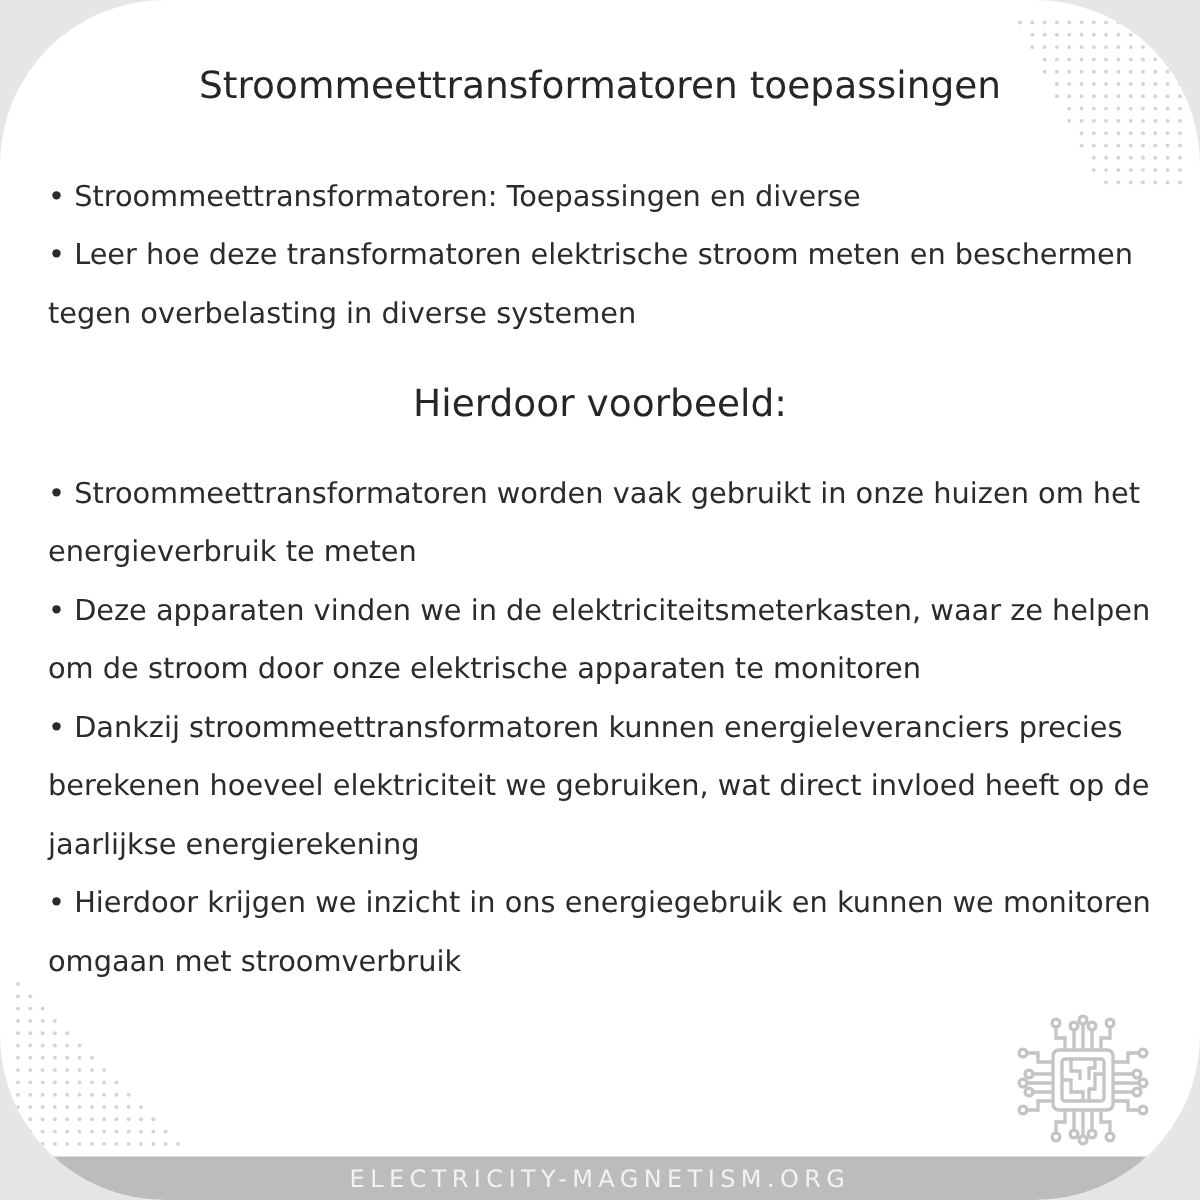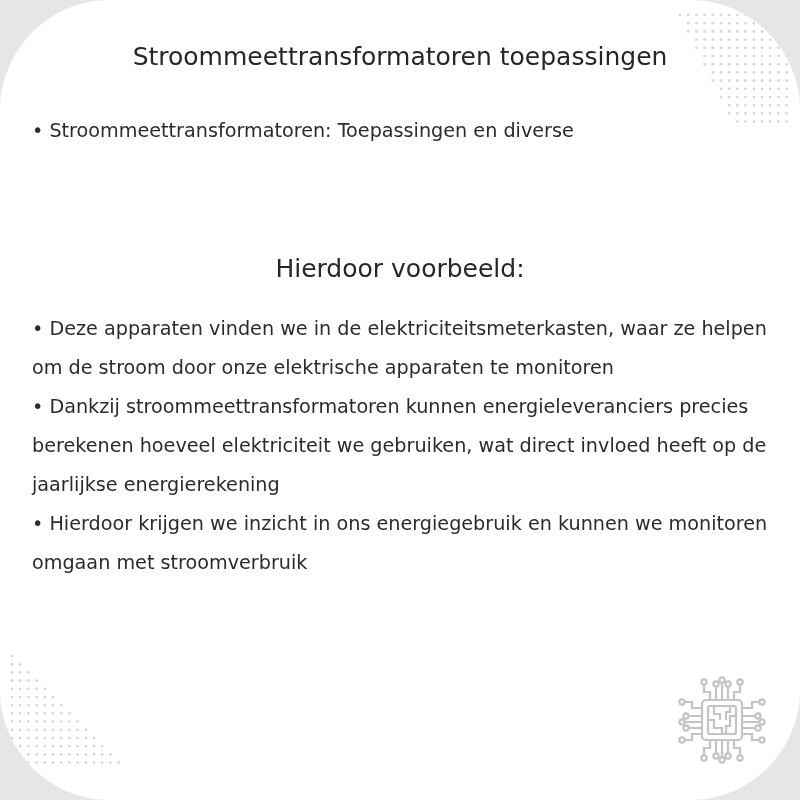--- a/index.html
+++ b/index.html
@@ -305,25 +305,27 @@
         <circle cx="102.19999999999999" cy="112.6" r="1.3"></circle>
         <circle cx="110.39999999999999" cy="112.6" r="1.3"></circle>
         <circle cx="118.6" cy="112.6" r="1.3"></circle>
       </g>
   </svg>
 
   <div class="title">Stroommeettransformatoren toepassingen</div>
 
   <div class="block b1">
     <p>• Stroommeettransformatoren: Toepassingen en diverse</p>
+    <p>• Leer hoe deze transformatoren elektrische stroom meten en beschermen tegen overbelasting in diverse systemen</p>
   </div>
 
   <div class="subtitle">Hierdoor voorbeeld:</div>
 
   <div class="block b2">
+    <p>• Stroommeettransformatoren worden vaak gebruikt in onze huizen om het energieverbruik te meten</p>
     <p>• Deze apparaten vinden we in de elektriciteitsmeterkasten, waar ze helpen om de stroom door onze elektrische apparaten te monitoren</p>
     <p>• Dankzij stroommeettransformatoren kunnen energieleveranciers precies berekenen hoeveel elektriciteit we gebruiken, wat direct invloed heeft op de jaarlijkse energierekening</p>
     <p>• Hierdoor krijgen we inzicht in ons energiegebruik en kunnen we monitoren omgaan met stroomverbruik</p>
   </div>
 
   <svg class="chip" viewBox="0 0 100 96" fill="none" stroke="#c4c4c4" stroke-width="2.2">
     <rect x="30" y="28" width="40" height="40" rx="4"></rect>
     <rect x="36" y="34" width="28" height="28" rx="2"></rect>
     <path d="M42 34 v8 h6 v6 M58 34 v6 h-4 v8 M36 48 h6 v8 h8 v6 M64 44 h-6 v10 h-4 v8"></path>
     <path d="M38 28 v-8 h-6 v-8 M44 28 v-14 M50 28 v-18 M56 28 v-14 M62 28 v-8 h6 v-8"></path>
@@ -347,13 +349,16 @@
         <circle cx="14" cy="56" r="2.6"></circle>
         <circle cx="10" cy="68" r="2.6"></circle>
       <circle cx="90" cy="30" r="2.6"></circle>
         <circle cx="86" cy="44" r="2.6"></circle>
         <circle cx="90" cy="50" r="2.6"></circle>
         <circle cx="86" cy="56" r="2.6"></circle>
         <circle cx="90" cy="68" r="2.6"></circle>
     </g>
   </svg>
 
+  <div class="footer">
+    <span>ELECTRICITY-MAGNETISM.ORG</span>
+  </div>
 </div>
 
 </body></html>

